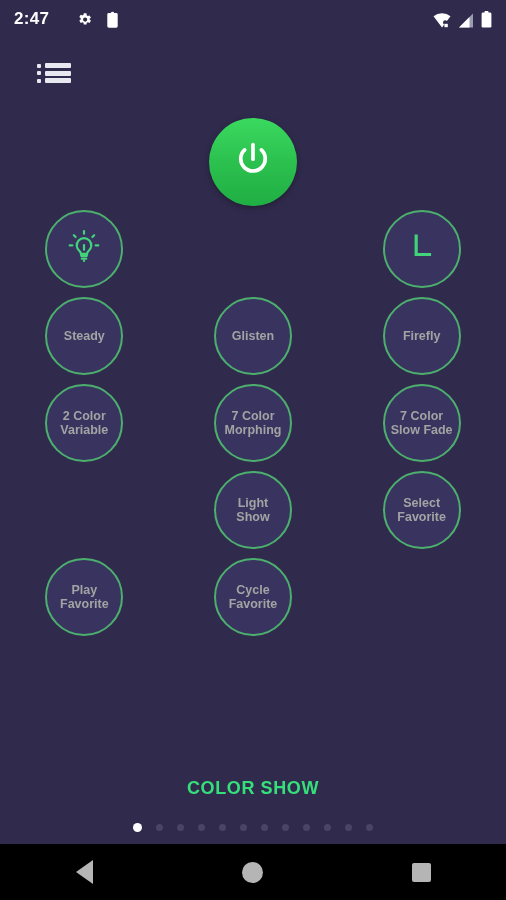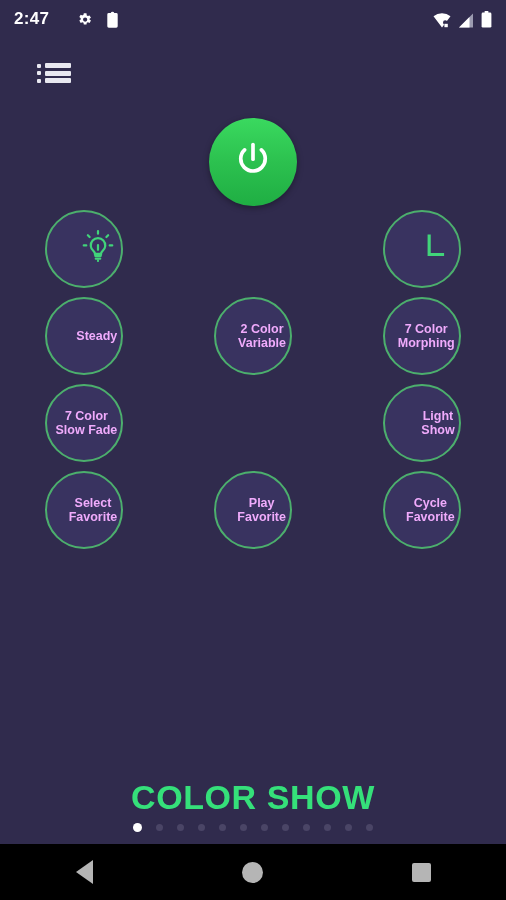--- a/index.html
+++ b/index.html
@@ -61,36 +61,36 @@
     justify-items:center;
   }
   .cell{
     width:160px; height:87px;
     display:flex; align-items:center; justify-content:center;
   }
   .circle{
     width:78px; height:78px; border-radius:50%;
     border:2px solid #4caf6d;
     background:#393360;
-    display:flex; align-items:center; justify-content:flex-end;
+    display:flex; align-items:center; justify-content:center;
     text-align:center;
-    color:#f0abfc;
+    color:#a3a3a3;
     font-size:12.5px; font-weight:bold;
     line-height:1.12;
     padding:4px;
   }
   .circle.empty{ border:none; background:transparent; }
   .circle .lbl{ display:block; }
 
   
   .title{
     position:absolute; left:0; top:778px; width:506px;
     text-align:center;
     color:#35e07a;
-    font-size:34px; font-weight:bold; letter-spacing:.6px;
+    font-size:18px; font-weight:bold; letter-spacing:.6px;
   }
 
   
   .dots{
     position:absolute; left:0; top:823px; width:506px;
     display:flex; justify-content:center; align-items:center; gap:14px;
   }
   .dot{ width:7px; height:7px; border-radius:50%; background:#4a4566; }
   .dot.active{ background:#ffffff; width:9px; height:9px; }
 
@@ -201,20 +201,30 @@
             </svg></span>
         </div>
       </div>
       <div class="cell">
         <div class="circle">
           <span class="lbl">Steady</span>
         </div>
       </div>
       <div class="cell">
         <div class="circle">
+          <span class="lbl">Glisten</span>
+        </div>
+      </div>
+      <div class="cell">
+        <div class="circle">
+          <span class="lbl">Firefly</span>
+        </div>
+      </div>
+      <div class="cell">
+        <div class="circle">
           <span class="lbl">2 Color<br>Variable</span>
         </div>
       </div>
       <div class="cell">
         <div class="circle">
           <span class="lbl">7 Color<br>Morphing</span>
         </div>
       </div>
       <div class="cell">
         <div class="circle">

